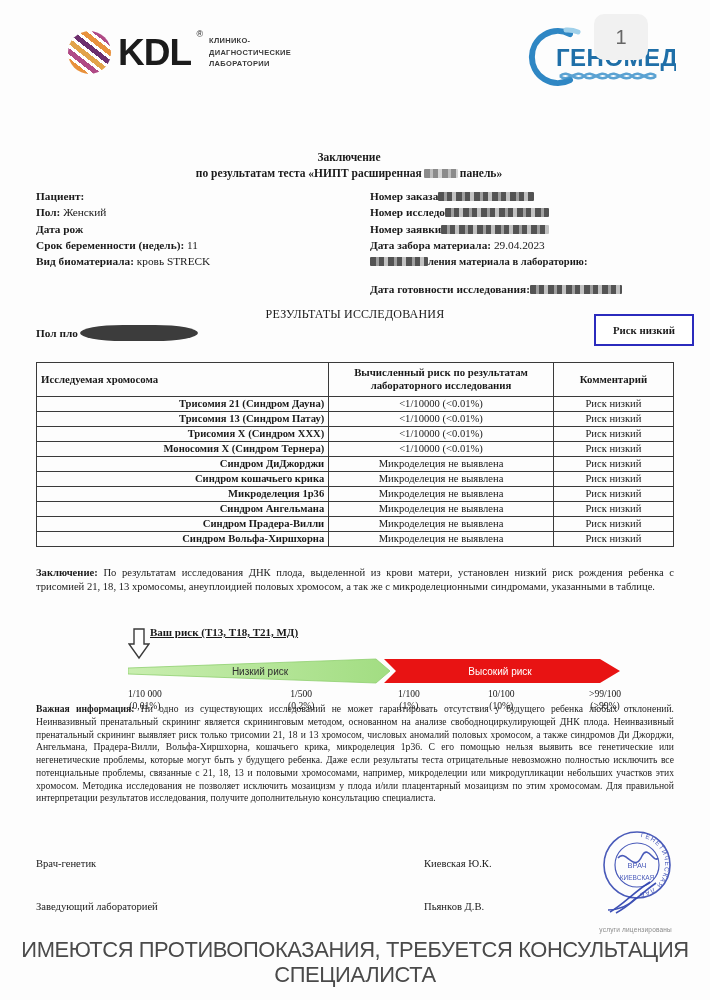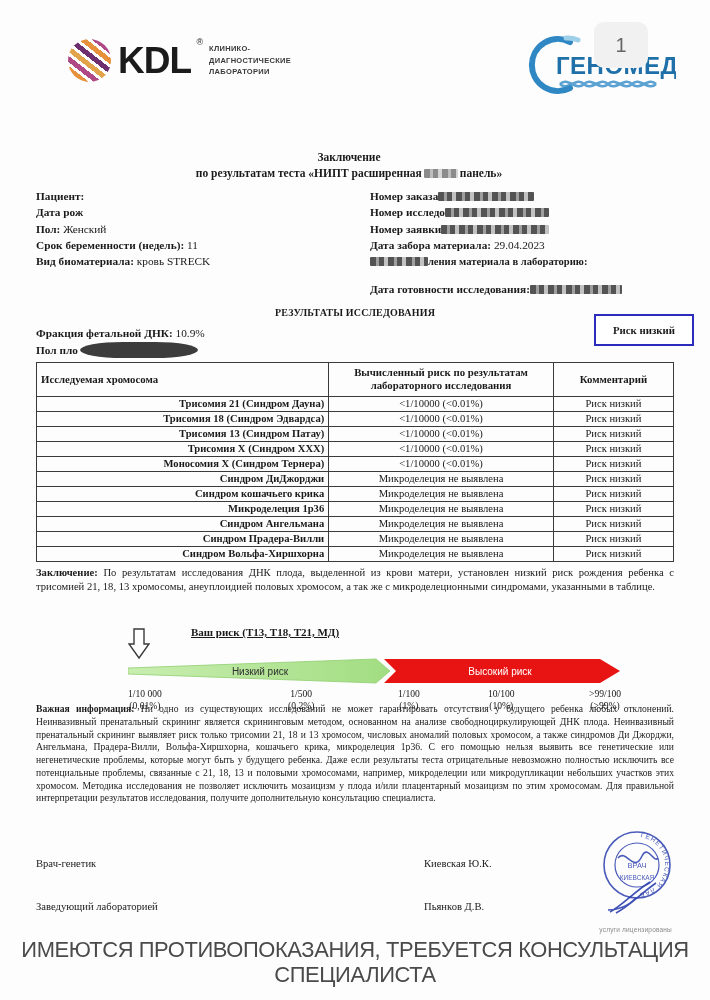--- a/index.html
+++ b/index.html
@@ -7,21 +7,21 @@
   body{
     width:710px;height:1000px;overflow:hidden;position:relative;
     background:#fdfdfd;
     font-family:"Liberation Serif","DejaVu Serif",serif;
     color:#1a1a1a;
     -webkit-font-smoothing:antialiased;
   }
   .page{position:absolute;inset:0;}
 
   
-  .header{position:absolute;left:0;top:12px;width:660px;height:110px;}
+  .header{position:absolute;left:0;top:4px;width:660px;height:110px;}
   .kdl-logo{position:absolute;left:68px;top:27px;display:flex;align-items:center;}
   .kdl-sphere{
     width:43px;height:43px;border-radius:50%;overflow:hidden;position:relative;
     background:
       repeating-linear-gradient(38deg,
         #6d2f6e 0px,#6d2f6e 5px,
         #ffffff 5px,#ffffff 8px,
         #e8913c 8px,#e8913c 13px,
         #ffffff 13px,#ffffff 16px,
         #b04a86 16px,#b04a86 21px,
@@ -56,21 +56,21 @@
   .lbl{font-weight:bold;}
   .redact{
     display:inline-block;height:9px;vertical-align:-1px;
     background:repeating-linear-gradient(90deg,#2e2e2e 0 6px,#8a8a8a 6px 9px,#2e2e2e 9px 14px,#b5b5b5 14px 18px);
     opacity:.82;border-radius:1px;
   }
   .redact.soft{opacity:.55;}
 
   
   .res-head{position:absolute;left:0;top:307px;width:710px;text-align:center;
-    font-weight:bold;font-size:10px;letter-spacing:.2px;}
+    font-weight:normal;font-size:12px;letter-spacing:.2px;}
   .frac{position:absolute;left:36px;top:325px;font-size:11.3px;line-height:1.5;}
   .blob{
     display:inline-block;width:118px;height:16px;background:#3c3c3c;
     border-radius:40%/55%;vertical-align:-4px;margin-left:2px;
   }
   .risk-badge{
     position:absolute;left:594px;top:314px;width:96px;height:28px;
     border:2px solid #2b2bbd;background:#fff;
     display:flex;align-items:center;justify-content:center;
     font-weight:bold;font-size:10.8px;
@@ -91,21 +91,21 @@
   .col3{width:114px;text-align:center;}
 
   
   .concl{position:absolute;left:36px;top:566px;width:638px;font-size:10.6px;
     line-height:1.32;text-align:justify;}
   .concl b{font-weight:bold;}
 
   
   .scale-wrap{position:absolute;left:122px;top:626px;width:500px;height:72px;}
   .your-risk{position:absolute;left:28px;top:0px;font-weight:bold;font-size:11px;
-    text-decoration:underline;white-space:nowrap;margin-left:41px;}
+    text-decoration:underline;white-space:nowrap;}
   .arrow-down{position:absolute;left:6px;top:2px;}
   .bar{position:absolute;left:6px;top:31px;width:494px;height:28px;}
   .ticks{position:absolute;left:0px;top:62px;width:500px;height:30px;
     font-size:9.6px;line-height:1.25;}
   .tick{position:absolute;text-align:center;white-space:nowrap;}
 
   
   .important{position:absolute;left:36px;top:703px;width:638px;font-size:9.6px;
     line-height:1.33;text-align:justify;}
   .important b{font-weight:bold;}
@@ -167,68 +167,59 @@
     <div>Заключение</div>
     <div class="title-sub">
       <span>по результатам теста «НИПТ расширенная</span><span class="redact soft" style="width:34px;margin:0 2px;"></span><span>панель»</span>
     </div>
   </div>
 
   <div class="info">
     <div class="info-row">
       <div class="info-left">
         <div><span class="lbl">Пациент:</span></div>
+        <div><span class="lbl">Пол:</span> <span>Женский</span></div>
         <div><span class="lbl">Дата рож</span></div>
-        <div><span class="lbl">Пол:</span> <span>Женский</span></div>
         <div><span class="lbl">Срок беременности (недель):</span> <span>11</span></div>
         <div><span class="lbl">Вид биоматериала:</span> <span>кровь STRECK</span></div>
       </div>
 
       <div class="info-right">
         <div><span class="lbl">Номер заказа</span><span class="redact" style="width:96px;"></span></div>
         <div><span class="lbl">Номер исследо</span><span class="redact" style="width:104px;"></span></div>
         <div><span class="lbl">Номер заявки</span><span class="redact" style="width:108px;"></span></div>
         <div><span class="lbl">Дата забора материала:</span> <span>29.04.2023</span></div>
         <div><span class="redact" style="width:58px;"></span><span class="lbl" style="font-size:10.6px;">ления материала в лабораторию:</span></div>
         <div style="height:12px;"></div>
         <div><span class="lbl">Дата готовности исследования:</span><span class="redact" style="width:92px;"></span></div>
       </div>
     </div>
   </div>
 
   <div class="res-head">РЕЗУЛЬТАТЫ ИССЛЕДОВАНИЯ</div>
 
   <div class="frac">
-    <div>
-      <span class="lbl">Фракция фетальной ДНК:</span>
-      <span>10.9%</span>
-    </div>
     <div>
       <span class="lbl">Пол пло</span><span class="blob"></span>
     </div>
   </div>
 
   <div class="risk-badge">Риск низкий</div>
 
   <table class="results">
     <thead>
       <tr>
         <th class="c1 col1">Исследуемая хромосома</th>
         <th class="col2">Вычисленный риск по результатам лабораторного исследования</th>
         <th class="col3">Комментарий</th>
       </tr>
     </thead>
     <tbody id="results-body">
         <tr>
           <td class="col1">Трисомия 21 (Синдром Дауна)</td>
-          <td class="col2">&lt;1/10000 (&lt;0.01%)</td>
-          <td class="col3">Риск низкий</td>
-        </tr>
-        <tr>
-          <td class="col1">Трисомия 18 (Синдром Эдвардса)</td>
           <td class="col2">&lt;1/10000 (&lt;0.01%)</td>
           <td class="col3">Риск низкий</td>
         </tr>
         <tr>
           <td class="col1">Трисомия 13 (Синдром Патау)</td>
           <td class="col2">&lt;1/10000 (&lt;0.01%)</td>
           <td class="col3">Риск низкий</td>
         </tr>
         <tr>
           <td class="col1">Трисомия X (Синдром XXX)</td>

